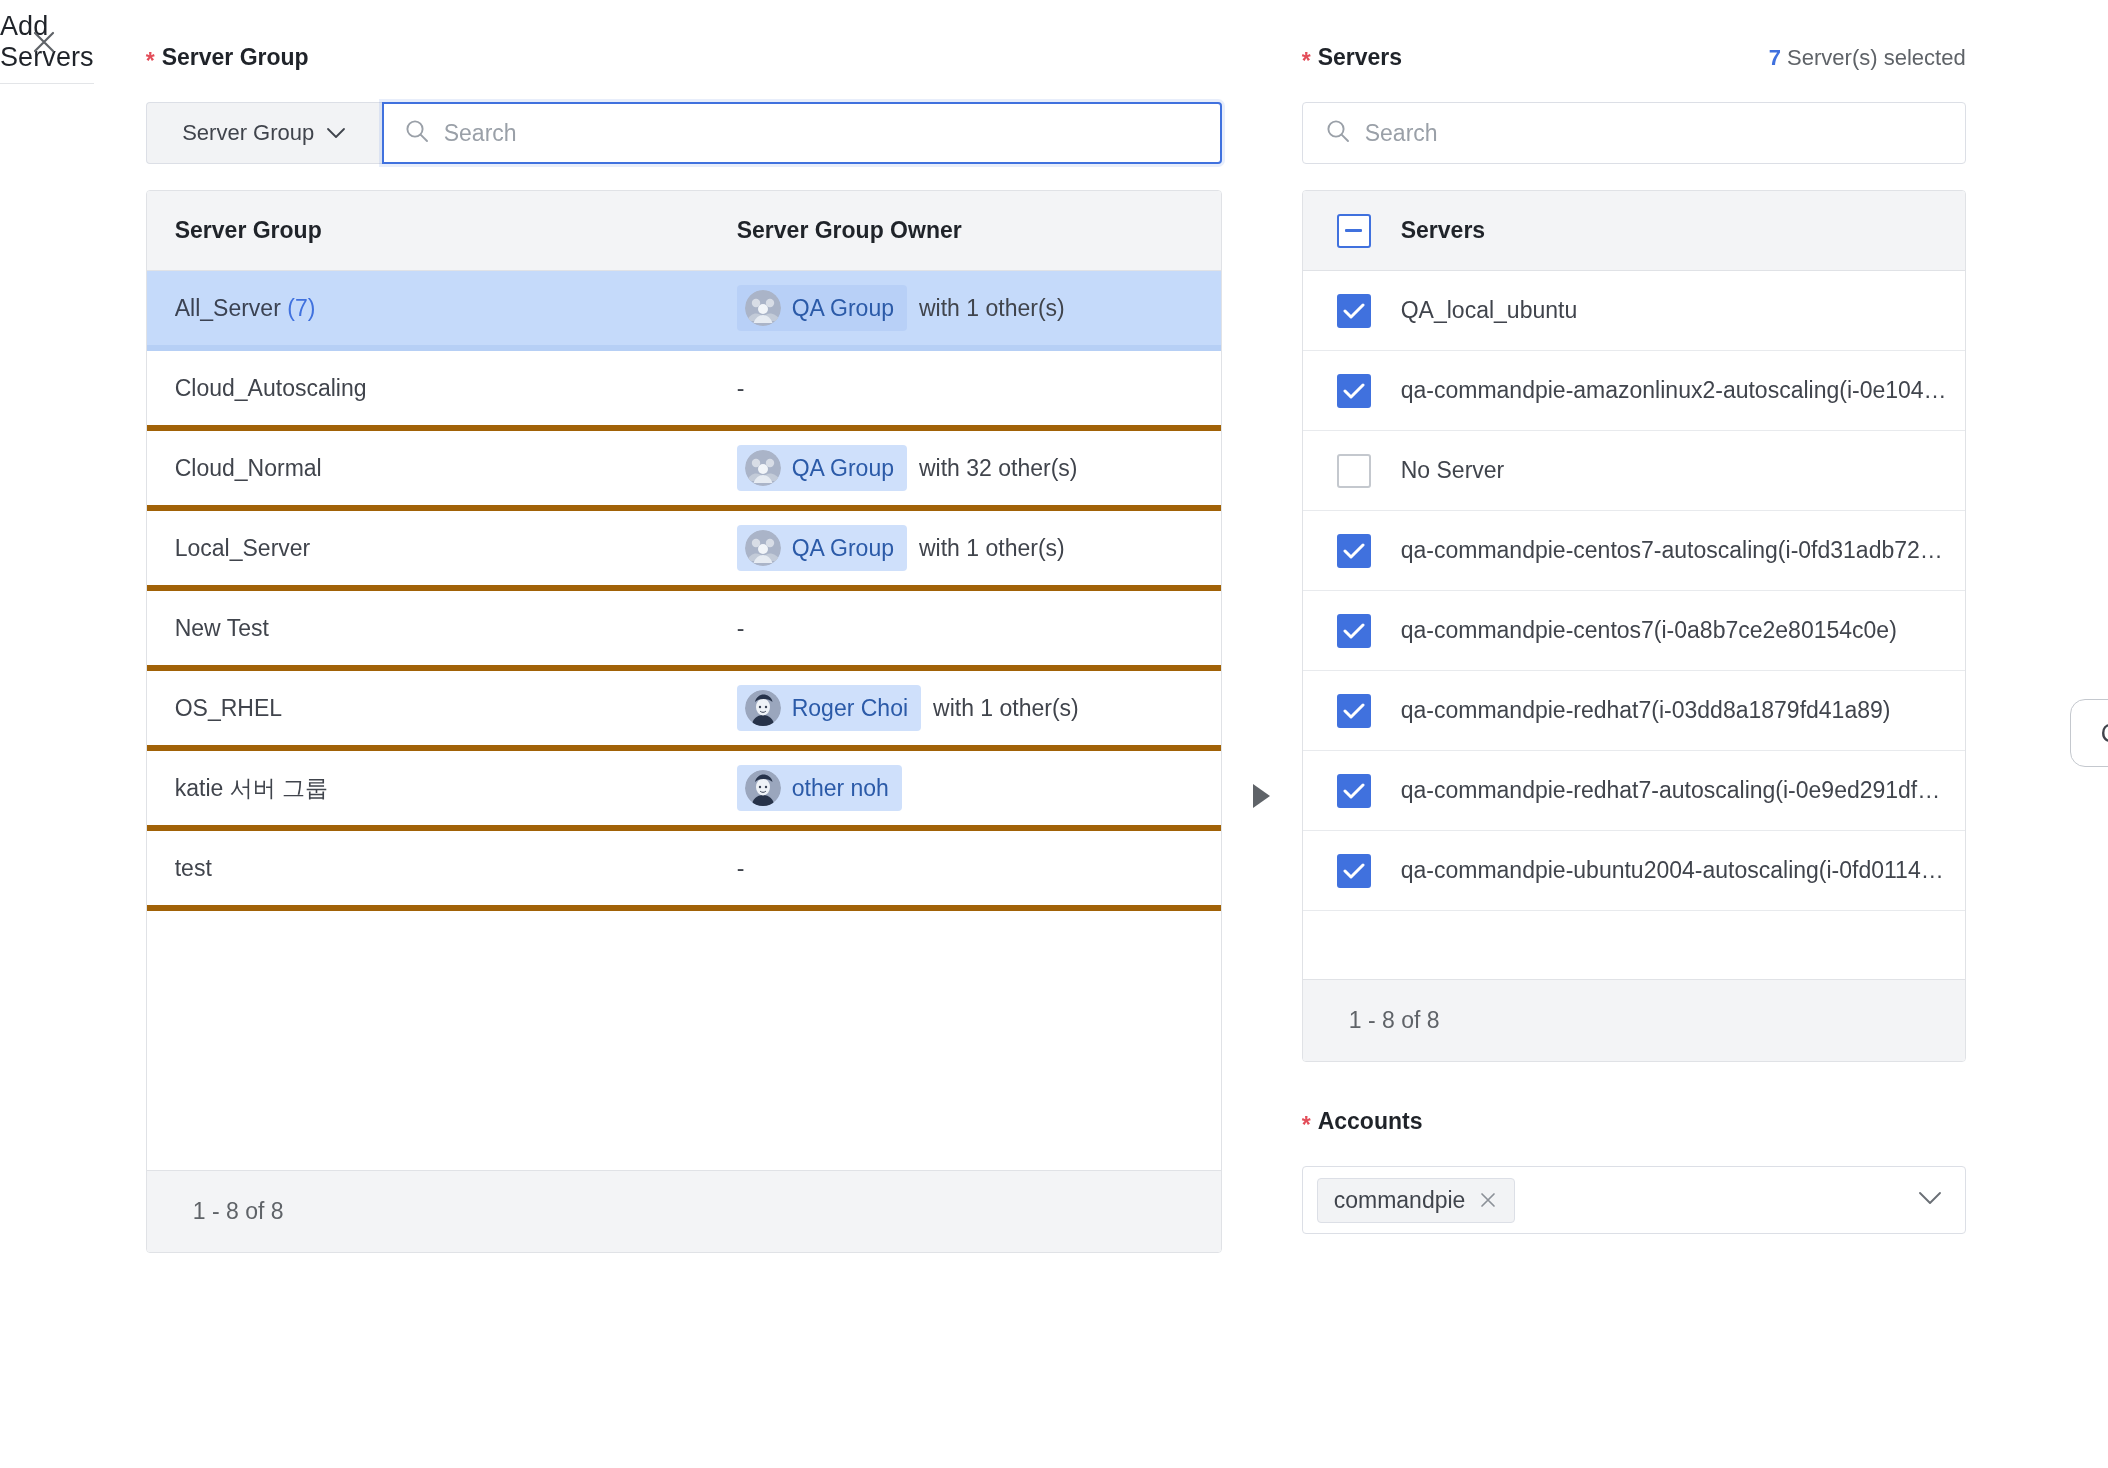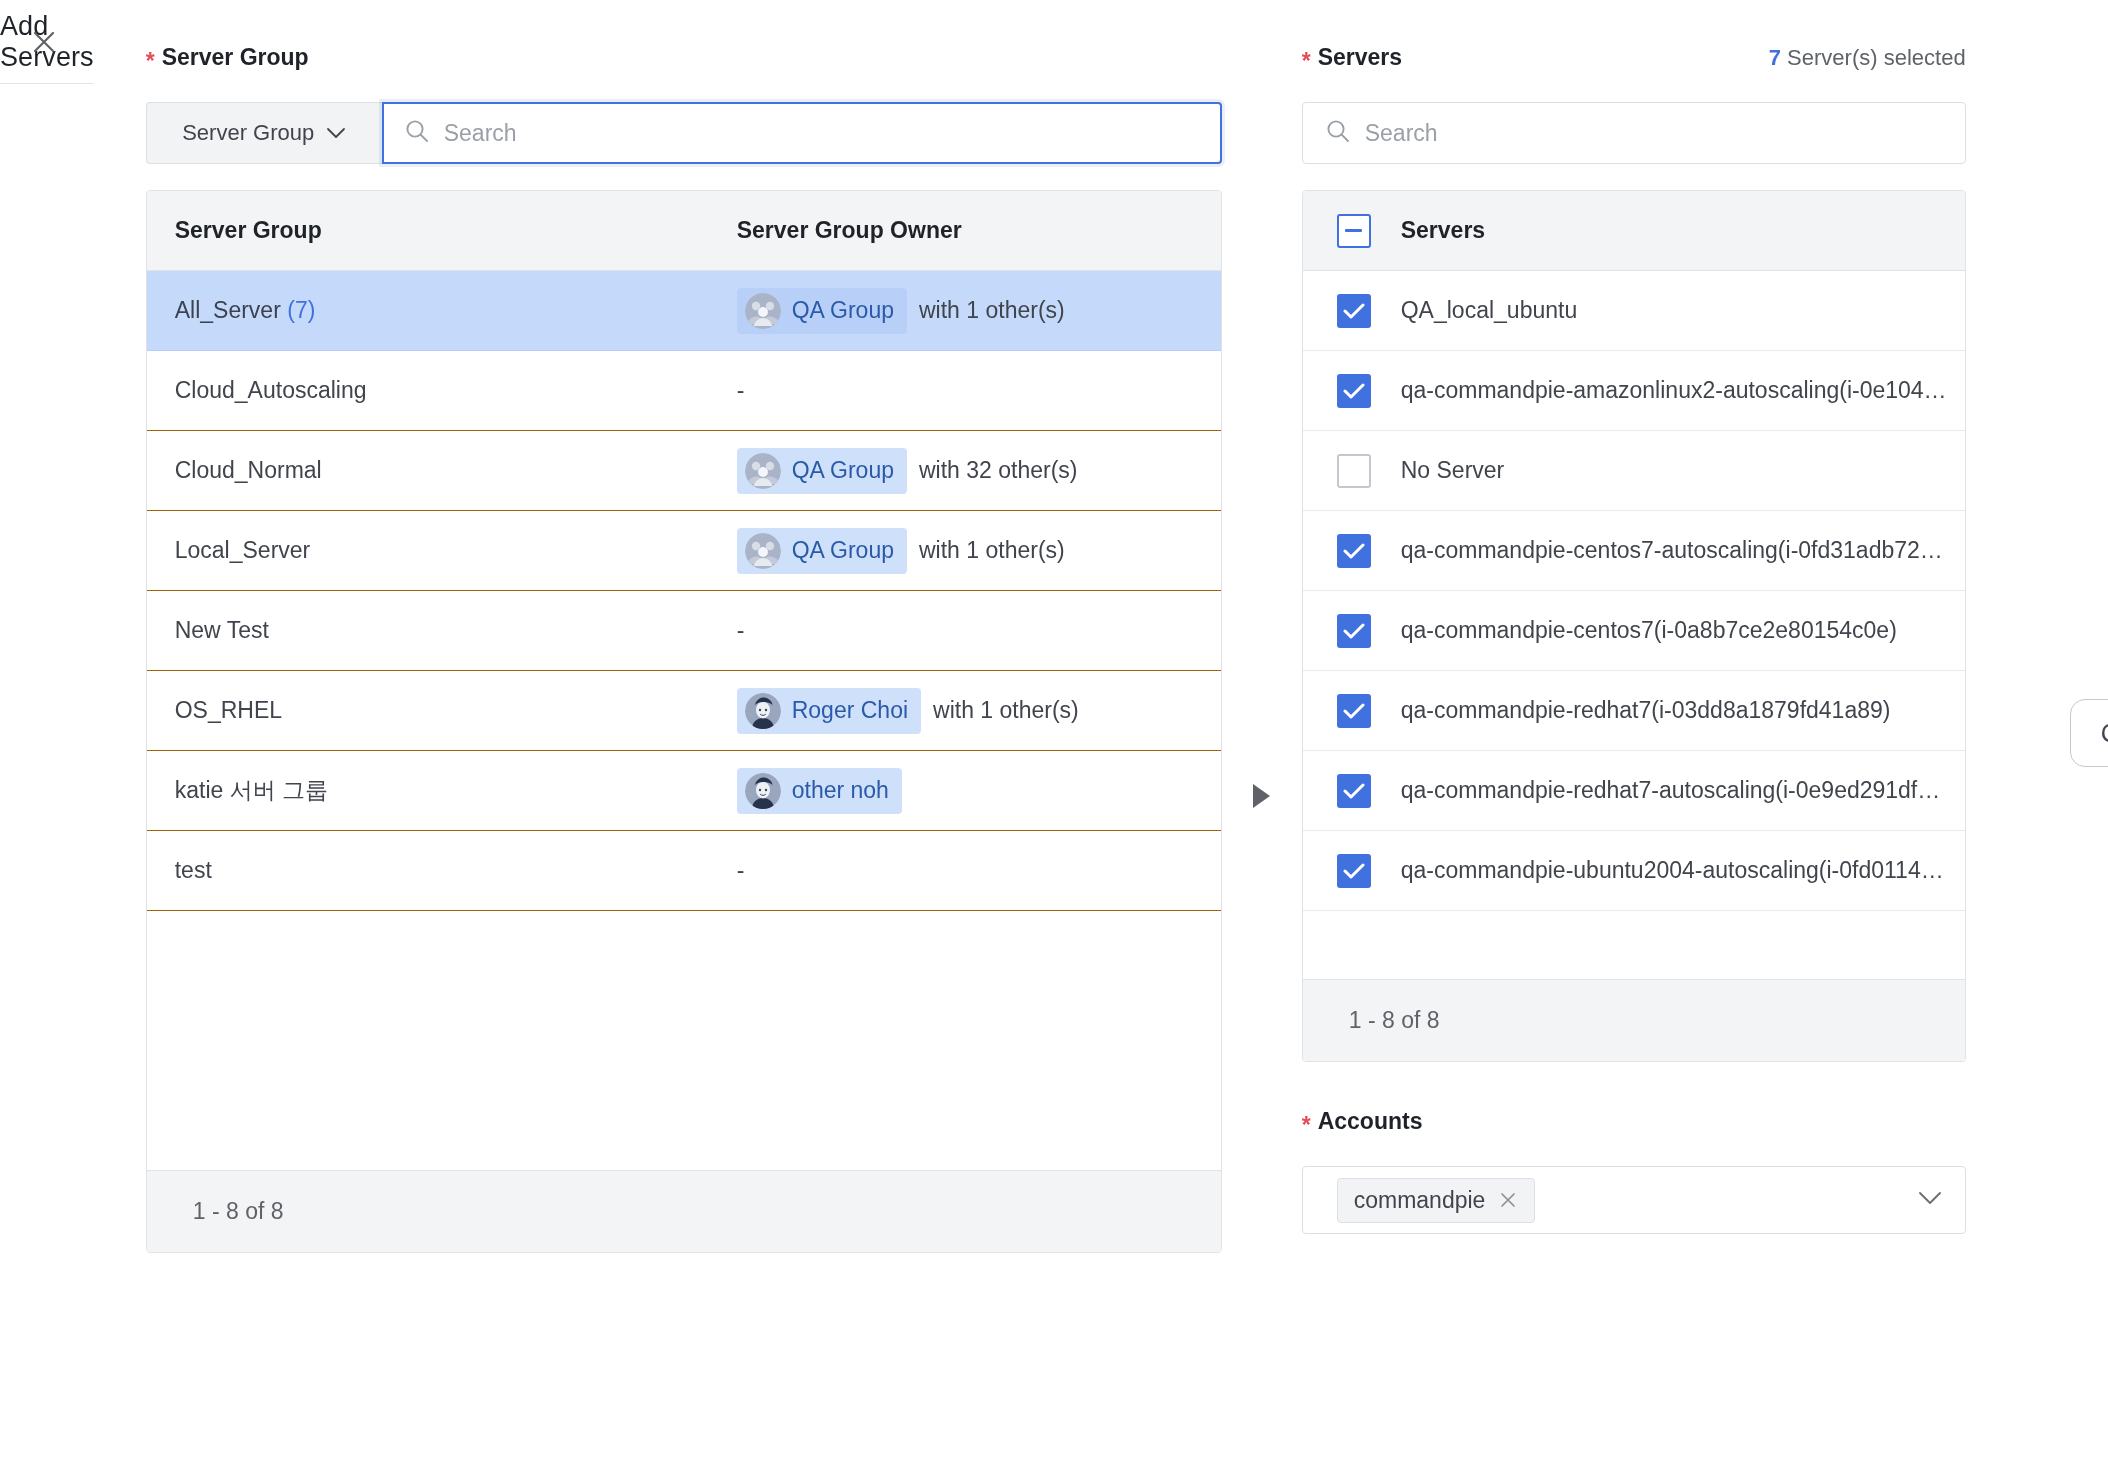--- a/index.html
+++ b/index.html
@@ -132,21 +132,21 @@
   .th {
     font-size: 23px; font-weight: 700; color: #1f2329;
   }
   .th.col1 { width: 562px; flex: 0 0 562px; }
   .th.col2 { flex: 1 1 auto; }
 
   .tbody { flex: 1 1 auto; overflow: hidden; }
 
   .row {
     height: 80px;
-    border-bottom: 1px solid #a16207;
+    border-bottom: 6px solid #a16207;
     display: flex; align-items: center;
     padding: 4px 28px;
     cursor: pointer;
   }
   .row.selected { background: #c5dafa; border-bottom-color: #b6cff5; }
 
   .cell-name {
     width: 562px; flex: 0 0 562px;
     font-size: 23px; color: #40444c;
     white-space: nowrap; overflow: hidden; text-overflow: ellipsis;
@@ -239,21 +239,21 @@
     display: flex; align-items: center;
     padding: 0 22px 0 14px;
     gap: 10px;
   }
   .tag {
     display: inline-flex; align-items: center; gap: 13px;
     background: #f2f3f5;
     border: 1px solid #dcdfe6;
     border-radius: 4px;
     padding: 8px 16px;
-    font-size: 23px; color: #40444c; margin-left: 20px;
+    font-size: 23px; color: #40444c;
   }
   .tag .x { cursor: pointer; display:flex; }
   .accounts-select .grow { flex: 1 1 auto; }
 
   
   .footer {
     flex: 0 0 auto;
     padding: 38px 52px 40px 52px;
     display: flex; justify-content: flex-end; align-items: center; gap: 22px;
   }

